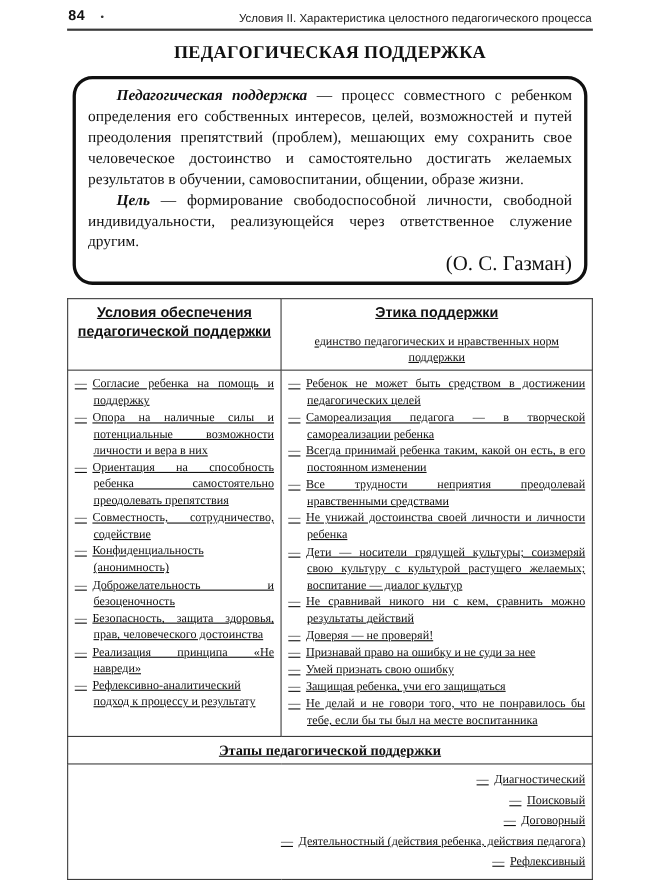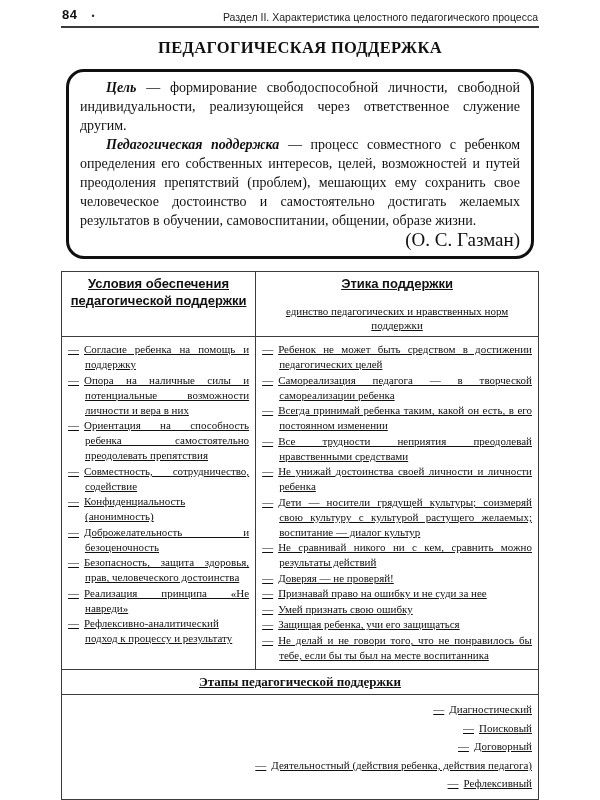--- a/index.html
+++ b/index.html
@@ -77,28 +77,28 @@
 </style>
 </head>
 <body>
 
 <div class="content">
 
   <div class="page-head">
     <div>
       <span class="page-num">84</span><span class="head-dot">•</span>
     </div>
-    <div class="section-title">Раздел II. Характеристика целостного педагогического процесса</div>
+    <div class="section-title">Условия II. Характеристика целостного педагогического процесса</div>
   </div>
 
   <h1 class="page-title">ПЕДАГОГИЧЕСКАЯ ПОДДЕРЖКА</h1>
 
   <section class="rounded-box def-box">
+    <p><span class="term">Педагогическая поддержка</span><span> — процесс совместного с ребенком определения его собственных интересов, целей, возможностей и путей преодоления препятствий (проблем), мешающих ему сохранить свое человеческое достоинство и самостоятельно достигать желаемых результатов в обучении, самовоспитании, общении, образе жизни.</span></p>
     <p><span class="term">Цель</span><span> — формирование свободоспособной личности, свободной индивидуальности, реализующейся через ответственное служение другим.</span></p>
-    <p><span class="term">Педагогическая поддержка</span><span> — процесс совместного с ребенком определения его собственных интересов, целей, возможностей и путей преодоления препятствий (проблем), мешающих ему сохранить свое человеческое достоинство и самостоятельно достигать желаемых результатов в обучении, самовоспитании, общении, образе жизни.</span></p>
     <p class="attribution">(О. С. Газман)</p>
   </section>
 
   <table class="main-table">
     <tbody>
         <tr>
       <th class="col-head cell-left">Условия обеспечения педагогической поддержки</th>
       <th class="col-head">
         <span>Этика поддержки</span>
         <span class="subhead">единство педагогических и нравственных норм поддержки</span>

